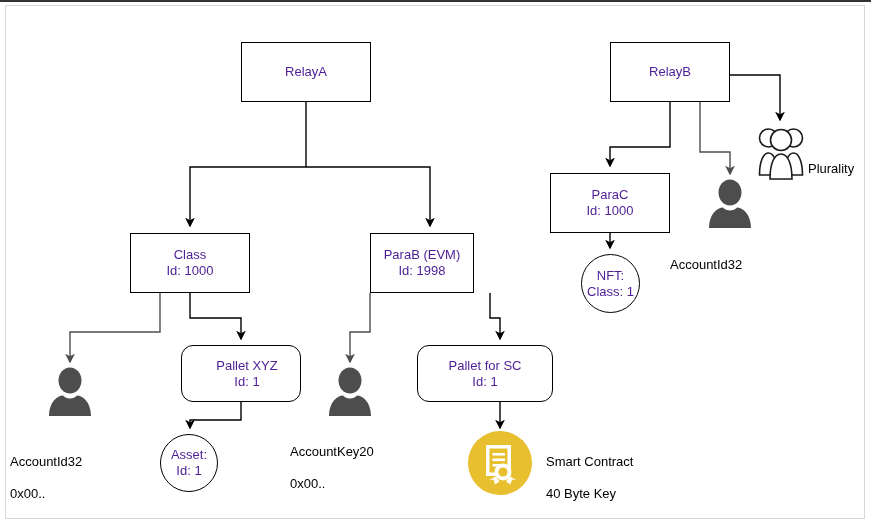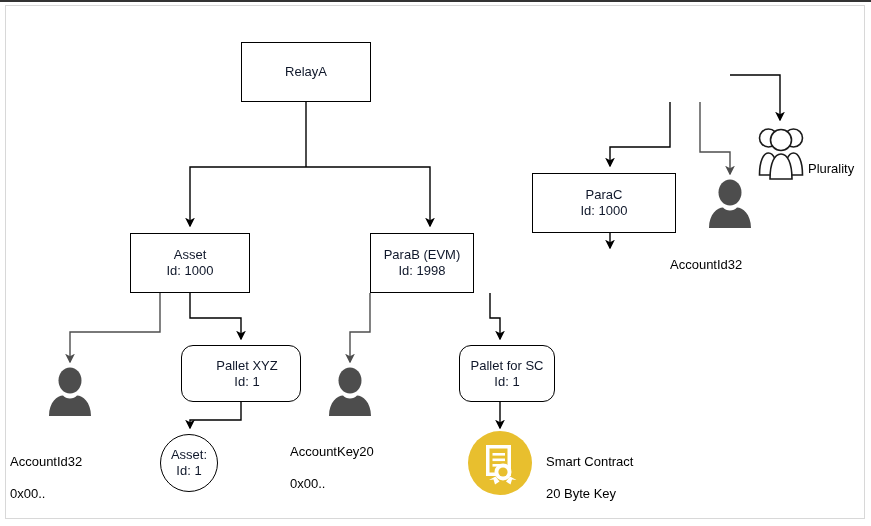--- a/index.html
+++ b/index.html
@@ -40,21 +40,21 @@
     height: 526px;
   }
   .node {
     position: absolute;
     box-sizing: border-box;
     display: flex;
     flex-direction: column;
     align-items: center;
     justify-content: center;
     text-align: center;
-    color: #0f172a;
+    color: #4c1d95;
     font-size: 13px;
     line-height: 16px;
     background: #ffffff;
   }
   .box {
     border: 1.4px solid #000000;
   }
   .rbox {
     border: 1.4px solid #000000;
     border-radius: 12px;
@@ -118,51 +118,58 @@
       <path d="M 730 75 L 780 75 L 780 120" marker-end="url(#arrow)"></path>
 
       <path d="M 610 233 L 610 248" marker-end="url(#arrow)"></path>
     </g>
   </svg>
 
   <div class="node box" style="left:241px; top:42px; width:130px; height:60px;">
     <span>RelayA</span>
   </div>
 
+  <div class="node box" style="left:610px; top:42px; width:120px; height:60px;">
+    <span>RelayB</span>
+  </div>
 
   <div class="node box" style="left:130px; top:233px; width:120px; height:60px;">
-    <span>Asset</span>
+    <span>Class</span>
     <span class="line2">Id: 1000</span>
   </div>
 
   <div class="node box" style="left:370px; top:233px; width:104px; height:60px;">
     <span>ParaB (EVM)</span>
     <span class="line2">Id: 1998</span>
   </div>
 
-  <div class="node box" style="left:532px; top:173px; width:144px; height:60px;">
+  <div class="node box" style="left:550px; top:173px; width:120px; height:60px;">
     <span>ParaC</span>
     <span class="line2">Id: 1000</span>
   </div>
 
   <div class="node rbox" style="left:181px; top:345px; width:120px; height:57px;padding-left:12px;">
     <span>Pallet XYZ</span>
     <span class="line2">Id: 1</span>
   </div>
 
-  <div class="node rbox" style="left:459px; top:345px; width:96px; height:57px;">
+  <div class="node rbox" style="left:417px; top:345px; width:136px; height:57px;">
     <span>Pallet for SC</span>
     <span class="line2">Id: 1</span>
   </div>
 
   <div class="node circle" style="left:160px; top:434px; width:58px; height:58px;">
     <span>Asset:</span>
     <span class="line2">Id: 1</span>
   </div>
 
+  <div class="node circle" style="left:581px; top:254px; width:59px; height:59px;">
+    <span>NFT:</span>
+    <span class="line2">Class: 1</span>
+  </div>
 
   <div class="icon-node" style="left:45px; top:366px; width:50px; height:50px;">
     <svg viewBox="0 0 50 50" width="50" height="50">
       <ellipse cx="25" cy="14.5" rx="11.5" ry="13" fill="#4D4D4D"></ellipse>
       <path d="M 4 50 C 4 36 12.5 29.5 18 29.5 C 21 33.5 29 33.5 32 29.5 C 37.5 29.5 46 36 46 50 Z" fill="#4D4D4D"></path>
     </svg>
   </div>
   <div class="icon-label" style="left:10px; top:438px; width:120px;">
     <span>AccountId32</span><br>
     <span>0x00..</span>
@@ -217,16 +224,16 @@
         <path d="M 42 45.5 L 38 50.5 L 42.5 53.5 L 44 48.5 L 48.5 49 Z"></path>
         <circle cx="35" cy="41" r="8.5"></circle>
       </g>
       <g fill="#E8BF2E">
         <circle cx="35" cy="41" r="4.6"></circle>
       </g>
     </svg>
   </div>
   <div class="icon-label label-left" style="left:546px; top:438px; width:140px;">
     <span>Smart Contract</span><br>
-    <span>20 Byte Key</span>
+    <span>40 Byte Key</span>
   </div>
 
 </div>
 
 </body></html>

